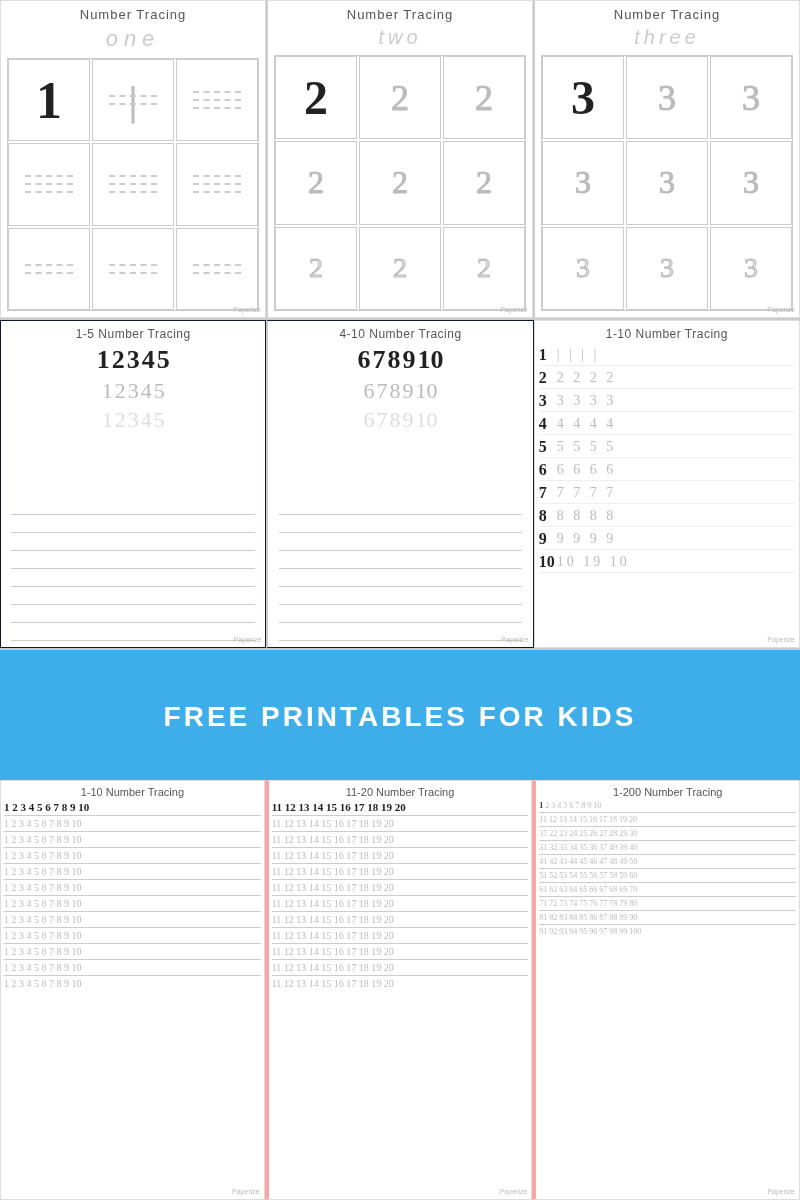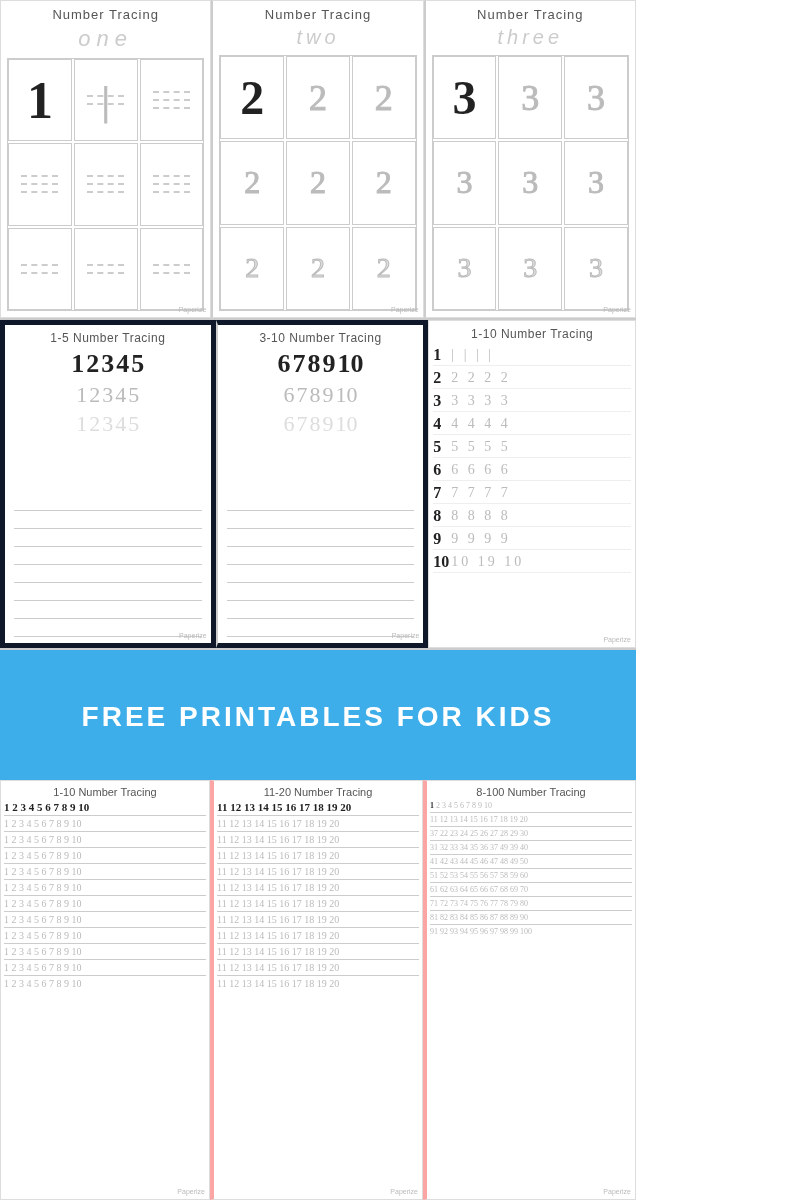--- a/index.html
+++ b/index.html
@@ -5,21 +5,21 @@
     * { margin: 0; padding: 0; box-sizing: border-box; }
     body {
       width: 800px;
       height: 1200px;
       background: #fff;
       font-family: Arial, sans-serif;
       overflow: hidden;
     }
 
     .main-container {
-      width: 636px;
+      width: 800px;
       height: 1200px;
       display: flex;
       flex-direction: column;
     }
 
     
     .top-section {
       display: flex;
       flex-direction: row;
       height: 320px;
@@ -113,21 +113,21 @@
     
     .middle-section {
       display: flex;
       flex-direction: row;
       height: 330px;
       border-bottom: 2px solid #ccc;
     }
 
     .range-card {
       flex: 1;
-      border: 5px solid #0f172a;
+      border: 1px solid #0f172a;
       background: #fff;
       display: flex;
       flex-direction: column;
       align-items: center;
       padding: 6px 4px;
       position: relative;
     }
     .range-card + .range-card {
       border-left: 2px solid #ccc;
     }
@@ -493,21 +493,21 @@
         <div class="practice-line"></div>
         <div class="practice-line"></div>
         <div class="practice-line"></div>
         <div class="practice-line"></div>
         <div class="practice-line"></div>
       </div>
       <div class="watermark">Paperize</div>
     </div>
 
     <div class="range-card">
-      <div class="range-title">3-10 Number Tracing</div>
+      <div class="range-title">4-10 Number Tracing</div>
       <div class="range-numbers-row">
         <span class="range-num-bold">6</span>
         <span class="range-num-bold">7</span>
         <span class="range-num-bold">8</span>
         <span class="range-num-bold">9</span>
         <span class="range-num-bold">10</span>
       </div>
       <div class="range-numbers-row">
         <span class="range-num-dashed">6</span>
         <span class="range-num-dashed">7</span>
@@ -686,21 +686,21 @@
         <span class="bnr-dashed">11 12 13 14 15 16 17 18 19 20</span>
       </div>
       <div class="bottom-line"></div>
       <div class="bottom-num-row">
         <span class="bnr-dashed">11 12 13 14 15 16 17 18 19 20</span>
       </div>
       <div class="watermark">Paperize</div>
     </div>
 
     <div class="bottom-card">
-      <div class="bottom-title">8-100 Number Tracing</div>
+      <div class="bottom-title">1-200 Number Tracing</div>
       <div class="hundred-row">
         <span class="h-bold">1</span>
         <span class="h-dashed"> 2  3  4  5  6  7  8  9  10</span>
       </div>
       <div class="bottom-line"></div>
       <div class="hundred-row">
         <span class="h-dashed">11 12 13 14 15 16 17 18 19 20</span>
       </div>
       <div class="bottom-line"></div>
       <div class="hundred-row">

